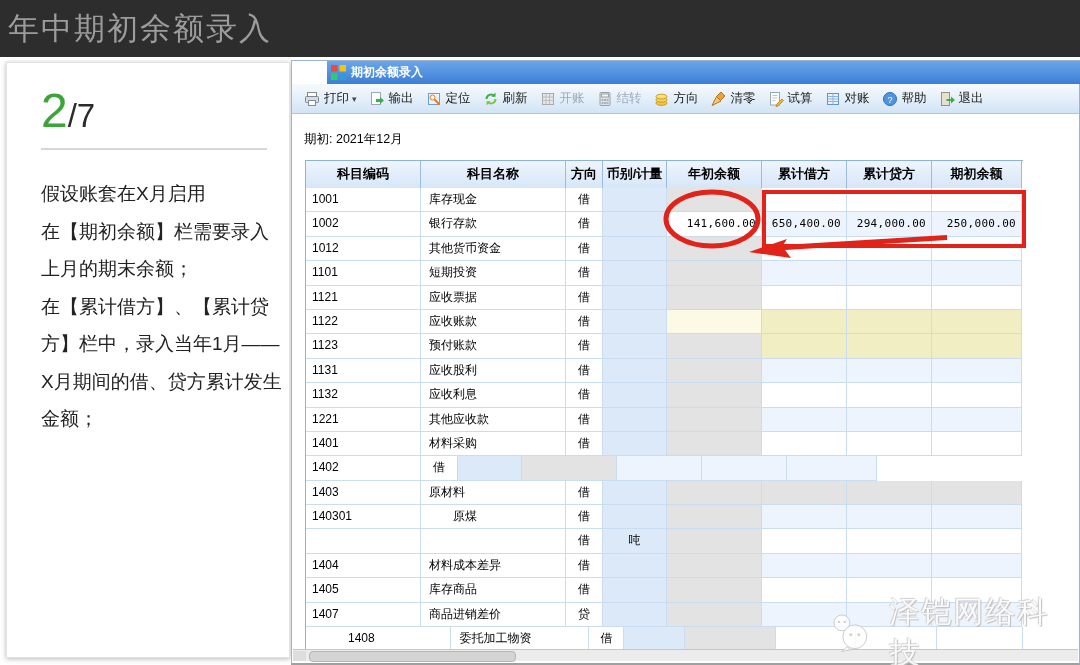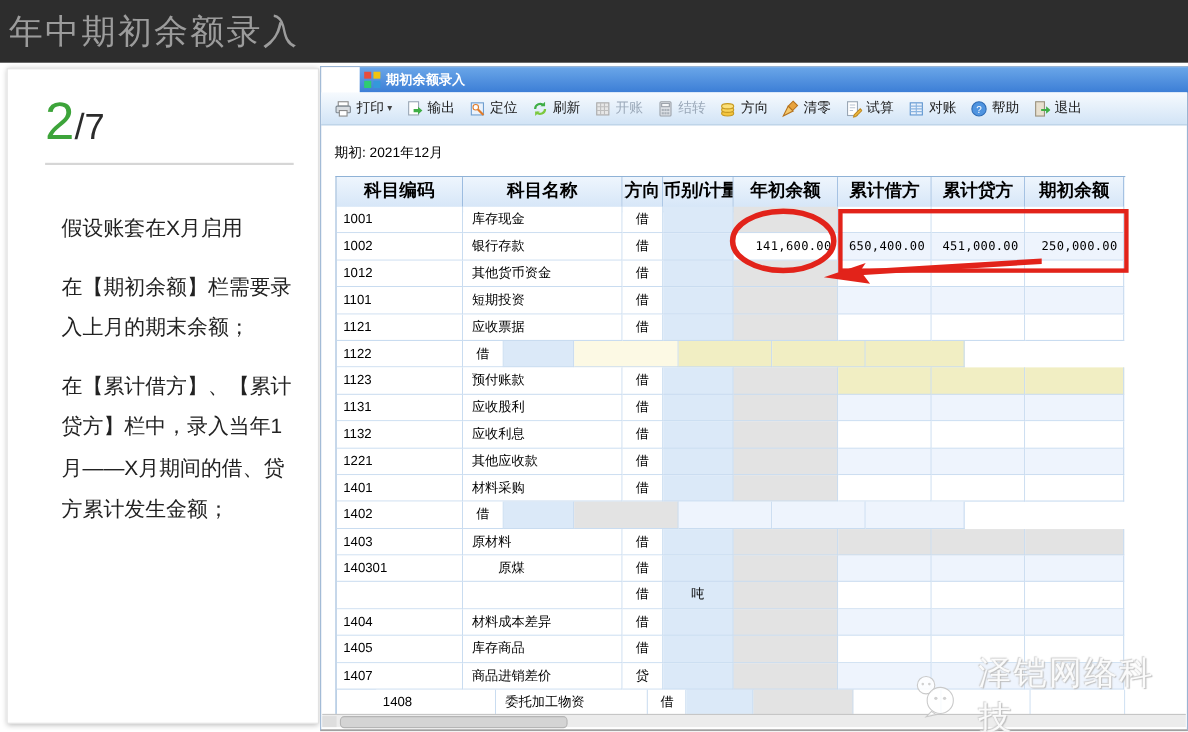--- a/index.html
+++ b/index.html
@@ -10,21 +10,21 @@
   .topbar .t{position:absolute;left:8px;top:8px;font-size:31px;color:#9c9c9c;letter-spacing:2px;}
   
   .card{position:absolute;left:6px;top:62px;width:284px;height:596px;background:#fff;
         border:1px solid #e2e2e2;box-shadow:0 1px 5px rgba(0,0,0,.28);box-sizing:border-box;}
   .step{position:absolute;left:34px;top:20px;}
   .step-num{font-size:48px;color:#3da43a;}
   .step-rest{font-size:33px;color:#2b2b2b;}
   .step-line{position:absolute;left:34px;top:85px;width:226px;height:2px;background:#d6d6d6;}
   .body-text{position:absolute;left:0;top:112px;width:284px;padding:0 6px 0 34px;box-sizing:border-box;
              font-size:19px;line-height:37.5px;color:#222;}
-  .body-text p{margin:15px;}
+  .body-text p{margin:0;}
   
   .win{position:absolute;left:291px;top:60px;width:789px;height:605px;background:#fff;
        border:1px solid #9ab4d2;border-bottom:2px solid #a0a0a0;box-sizing:border-box;}
   .titlebar{position:absolute;left:0;top:0;width:100%;height:23px;
             background:linear-gradient(#6aa6e8,#3c7ed6);display:flex;align-items:center;margin-left:35px;}
   .titlebar .app-icon{width:15px;height:15px;margin:0 5px 0 4px;display:inline-block;}
   .titlebar .tl{color:#fff;font-size:12px;font-weight:bold;}
   .toolbar{position:absolute;left:0;top:23px;width:100%;height:30px;
            background:linear-gradient(#f6fafe,#d2e4f6);border-bottom:1px solid #aac6e2;
            display:flex;align-items:center;padding:0 6px;box-sizing:border-box;}
@@ -32,21 +32,21 @@
       border-radius:3px;cursor:default;}
   .tb .ic{width:16px;height:16px;display:inline-block;}
   .tb .ic svg{width:16px;height:16px;display:block;}
   .tb.disabled{color:#9aa8b8;}
   .caret{font-size:9px;color:#444;margin-left:-1px;}
   .period{position:absolute;left:12px;top:70px;font-size:12.5px;color:#000;}
   
   .gridwrap{position:absolute;left:13px;top:99px;width:718px;height:498px;overflow:hidden;
             border-left:1px solid #8fb2d6;border-top:1px solid #8fb2d6;box-sizing:border-box;}
   .thr{display:flex;height:27px;}
-  .th{box-sizing:border-box;height:32px;line-height:26px;text-align:center;font-size:16px;font-weight:bold;
+  .th{box-sizing:border-box;height:32px;line-height:26px;text-align:center;font-size:13px;font-weight:bold;
       color:#000;background:linear-gradient(#eef5fd,#d3e4f7);
       border-right:1px solid #9cbce0;border-bottom:1px solid #9cbce0;overflow:hidden;white-space:nowrap;}
   .tr{display:flex;height:24.4px;}
   .td{box-sizing:border-box;height:24.4px;line-height:23px;font-size:12px;color:#000;
       border-right:1px solid #c9dcf0;border-bottom:1px solid #c9dcf0;overflow:hidden;white-space:nowrap;}
   .td.l{padding-left:6px;}
   .td.n{padding-left:8px;}
   .td.c{text-align:center;}
   .td.r{text-align:right;padding-right:5px;font-family:"DejaVu Sans Mono","Liberation Mono",monospace;
         font-size:11px;letter-spacing:.3px;}
@@ -246,21 +246,21 @@
           <div class="td r bgw" style="width: 85px;"></div>
           <div class="td r bgw" style="width: 90px;"></div>
         </div>
         <div class="tr">
           <div class="td l bgw" style="width: 115px;">1002</div>
           <div class="td n bgw" style="width: 145px;">银行存款</div>
           <div class="td c bgw" style="width: 37px;">借</div>
           <div class="td c bgu" style="width: 64px;"></div>
           <div class="td r bgw" style="width: 95px;">141,600.00</div>
           <div class="td r bgb" style="width: 85px;">650,400.00</div>
-          <div class="td r bgb" style="width: 85px;">451,000.00</div>
+          <div class="td r bgb" style="width: 85px;">294,000.00</div>
           <div class="td r bgb" style="width: 90px;">250,000.00</div>
         </div>
         <div class="tr">
           <div class="td l bgw" style="width: 115px;">1012</div>
           <div class="td n bgw" style="width: 145px;">其他货币资金</div>
           <div class="td c bgw" style="width: 37px;">借</div>
           <div class="td c bgu" style="width: 64px;"></div>
           <div class="td r bgg" style="width: 95px;"></div>
           <div class="td r bgw" style="width: 85px;"></div>
           <div class="td r bgw" style="width: 85px;"></div>
@@ -281,20 +281,21 @@
           <div class="td n bgw" style="width: 145px;">应收票据</div>
           <div class="td c bgw" style="width: 37px;">借</div>
           <div class="td c bgu" style="width: 64px;"></div>
           <div class="td r bgg" style="width: 95px;"></div>
           <div class="td r bgw" style="width: 85px;"></div>
           <div class="td r bgw" style="width: 85px;"></div>
           <div class="td r bgw" style="width: 90px;"></div>
         </div>
         <div class="tr">
           <div class="td l bgw" style="width: 115px;">1122</div>
+          <div class="td n bgw" style="width: 145px;">应收账款</div>
           <div class="td c bgw" style="width: 37px;">借</div>
           <div class="td c bgu" style="width: 64px;"></div>
           <div class="td r bgp" style="width: 95px;"></div>
           <div class="td r bgy" style="width: 85px;"></div>
           <div class="td r bgy" style="width: 85px;"></div>
           <div class="td r bgy" style="width: 90px;"></div>
         </div>
         <div class="tr">
           <div class="td l bgw" style="width: 115px;">1123</div>
           <div class="td n bgw" style="width: 145px;">预付账款</div>

